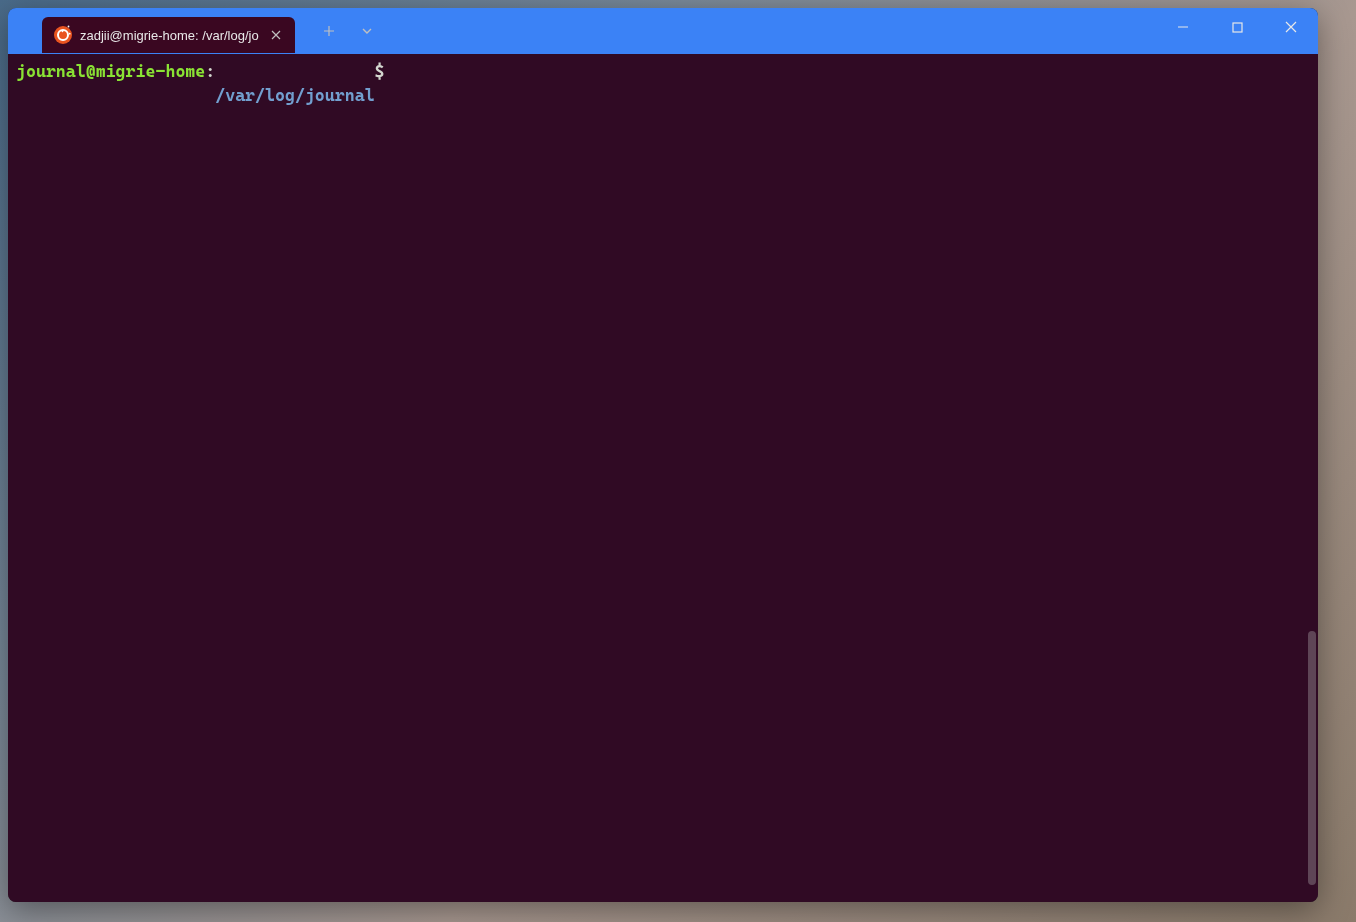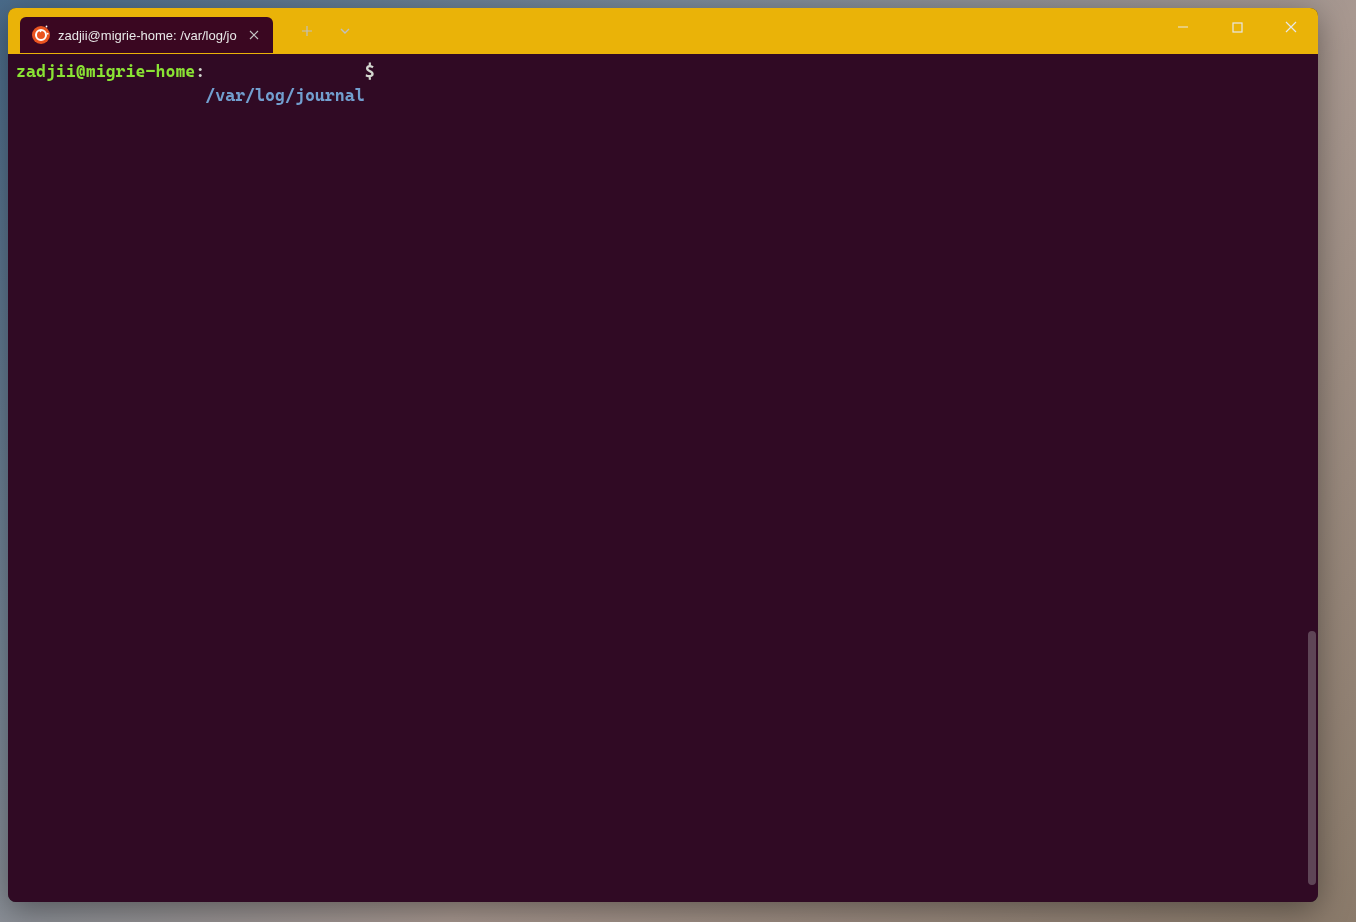--- a/index.html
+++ b/index.html
@@ -26,24 +26,25 @@
       background: #2d2d2d;
       border-radius: 8px;
       overflow: hidden;
       box-shadow: 0 8px 32px rgba(0,0,0,0.4);
       display: flex;
       flex-direction: column;
     }
 
     .titlebar {
       height: 46px;
-      background: #eab308;
+      background: #3b82f6;
       display: flex;
       align-items: center;
       flex-shrink: 0;
+      padding-left: 22px;
     }
 
     .tabs {
       display: flex;
       align-items: center;
       height: 100%;
     }
 
     .tab {
       height: 36px;
@@ -255,20 +256,20 @@
       <div class="window-control close">
         <svg width="12" height="12" viewBox="0 0 12 12">
           <path d="M1 1 L11 11 M11 1 L1 11" stroke="currentColor" stroke-width="1.2" fill="none"></path>
         </svg>
       </div>
     </div>
   </div>
 
   <div class="terminal-content">
     <div class="prompt-line">
-      <span class="prompt-user">zadjii@migrie-home</span><span class="prompt-colon">:</span><span class="prompt-path">/var/log/journal</span><span class="prompt-dollar">$</span>
+      <span class="prompt-user">journal@migrie-home</span><span class="prompt-colon">:</span><span class="prompt-path">/var/log/journal</span><span class="prompt-dollar">$</span>
     </div>
   </div>
 
   <div class="scrollbar">
     <div class="scrollbar-thumb"></div>
   </div>
 </div>
 
 </body></html>

